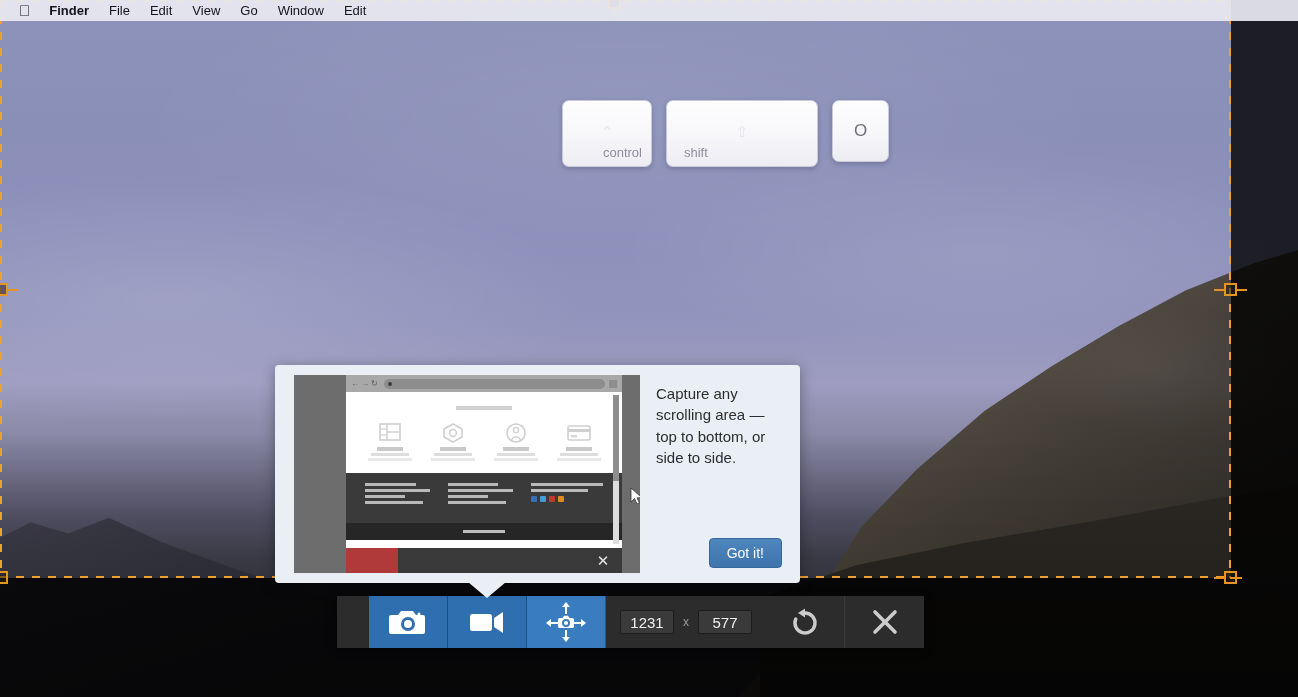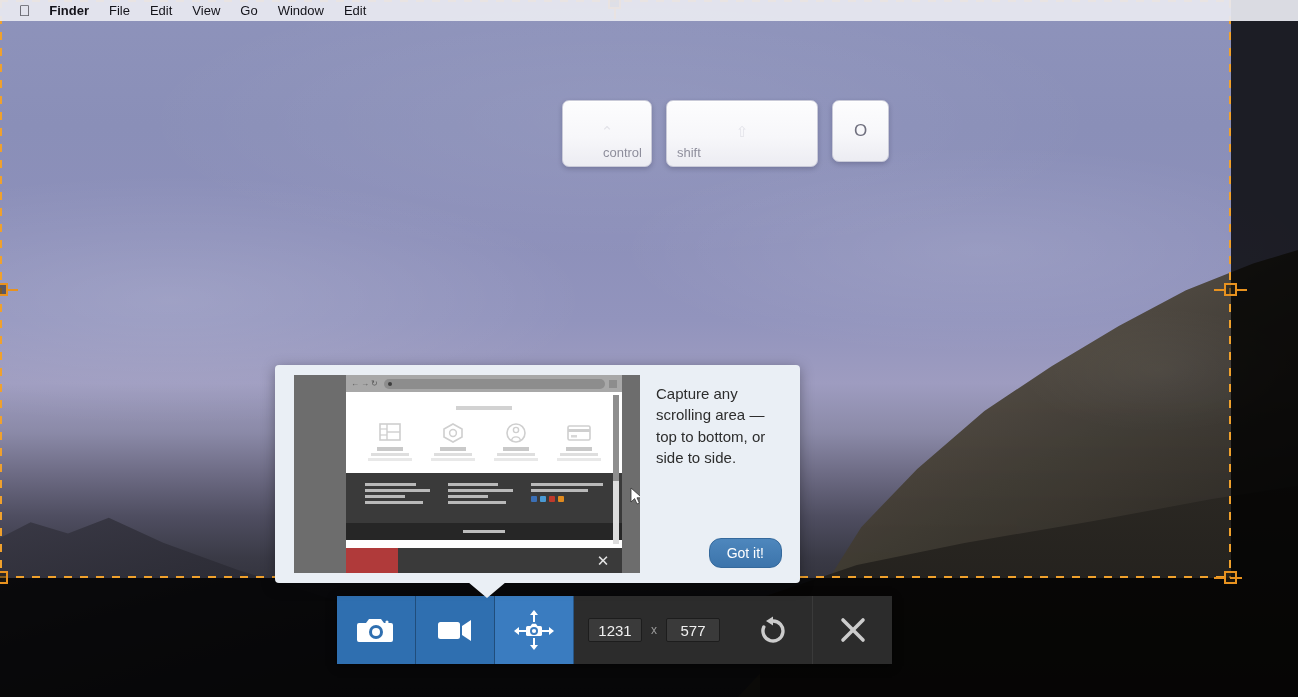--- a/index.html
+++ b/index.html
@@ -123,21 +123,21 @@
     text-align: center;
     font-size: 15px; color: rgba(120,120,140,0.16);
   }
   .keycap .klabel {
     position: absolute; bottom: 6px;
     font-size: 13px; color: #8e8e9c;
   }
   #key-control { width: 90px; height: 67px; }
   #key-control .klabel { right: 9px; }
   #key-shift   { width: 152px; height: 67px; }
-  #key-shift .klabel { left: 10px; }
+  #key-shift .klabel { left: 17px; }
   #key-o { width: 57px; height: 62px; }
   #key-o .ochar {
     position: absolute; inset: 0;
     display: flex; align-items: center; justify-content: center;
     font-size: 17px; color: #6f6f7e;
   }
 
   
   #popover {
     position: absolute; left: 275px; top: 365px;
@@ -227,32 +227,33 @@
     line-height: 1.22; margin-bottom: 12px;
   }
   #pop-body {
     font-size: 15px; color: #2d2d2d; line-height: 1.42;
   }
   #pop-btn-wrap { margin-top: auto; padding-bottom: 15px; display: flex; justify-content: flex-end; }
   #pop-btn {
     background: linear-gradient(180deg, #4e87bd 0%, #3c74ab 100%);
     border: 1px solid #35699c;
     color: #fff; font-size: 14px;
-    padding: 6px 17px; border-radius: 12px;
+    padding: 6px 17px; border-radius: 4px;
     cursor: pointer;
   }
 
   
   #toolbar {
     position: absolute; left: 337px; top: 596px;
-    height: 68px;
+    height: 52px;
     display: flex; align-items: stretch;
     background: #2c2c2c;
     box-shadow: 0 2px 8px rgba(0,0,0,0.5);
     z-index: 45;
+    padding-left: 32px;
   }
   .tb-btn {
     width: 79px;
     display: flex; align-items: center; justify-content: center;
     cursor: pointer;
     border-right: 1px solid rgba(0,0,0,0.30);
   }
   .tb-btn.blue { background: #2f6fb0; }
   .tb-btn.blue.active { background: #3a7cc0; }
   .tb-btn.dark { background: #2c2c2c; border-right: 1px solid #3a3a3a; }

